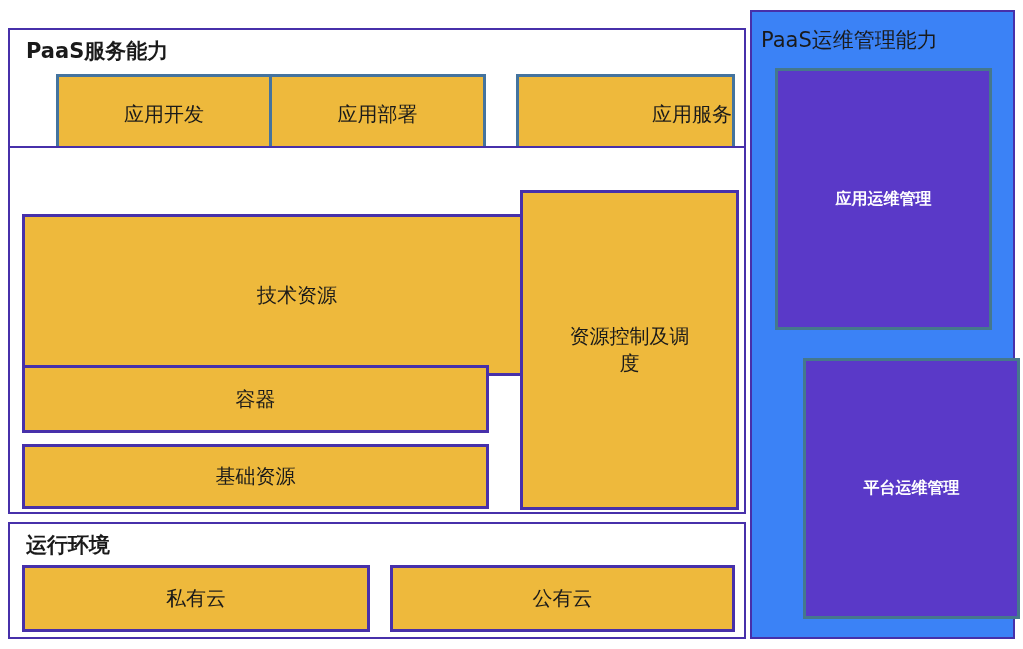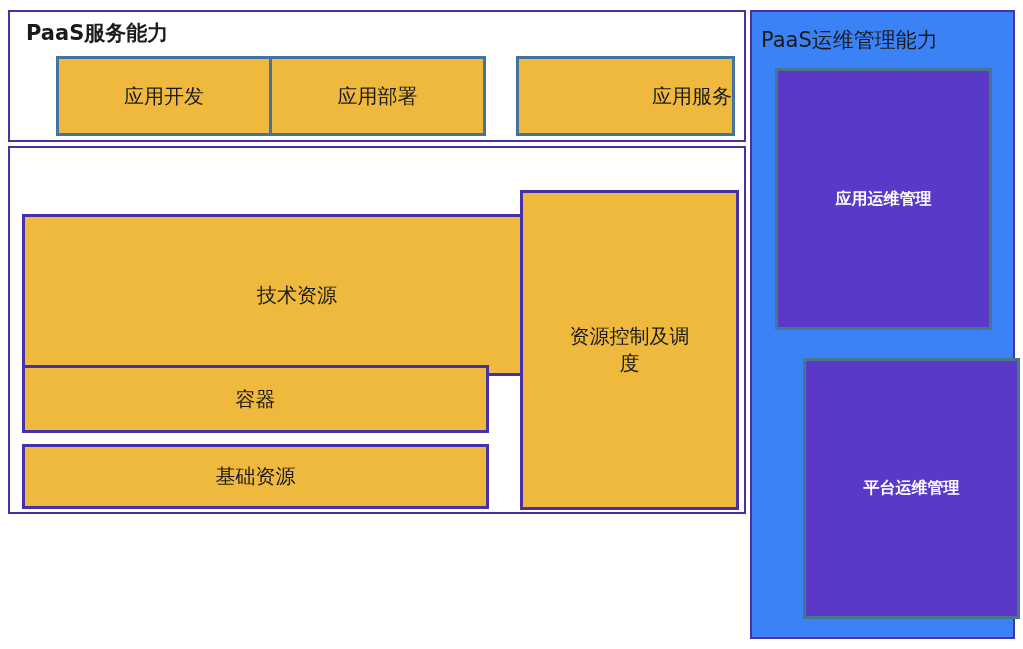--- a/index.html
+++ b/index.html
@@ -19,21 +19,21 @@
     overflow: hidden;
   }
   #stage { position: relative; width: 1023px; height: 649px; background: #ffffff; }
 
   .section {
     position: absolute;
     left: 8px; width: 738px;
     border: 2px solid var(--purple-border, #4730AA);
     background: #ffffff;
   }
-  #sec-service { top: 10px;  height: 132px; }
+  #sec-service { top: 28px;  height: 132px; }
   #sec-tech    { top: 146px; height: 368px; }
   #sec-runtime { top: 522px; height: 117px; }
   #col-ops {
     position: absolute;
     left: 750px; top: 10px; width: 265px; height: 629px;
     border: 2px solid var(--purple-border, #4730AA);
     background: #3b82f6;
   }
 
   .sec-title {
@@ -123,20 +123,29 @@
       <span>容器</span>
     </div>
     <div class="gold-box purpleb" id="box-basicres">
       <span>基础资源</span>
     </div>
     <div class="gold-box purpleb" id="box-ctrl">
       <span class="wrap-narrow">资源控制及调度</span>
     </div>
   </div>
 
+  <div class="section" id="sec-runtime">
+    <div class="sec-title">运行环境</div>
+    <div class="gold-box purpleb" id="box-private">
+      <span>私有云</span>
+    </div>
+    <div class="gold-box purpleb" id="box-public">
+      <span>公有云</span>
+    </div>
+  </div>
 
   <div id="col-ops">
     <div class="sec-title">PaaS运维管理能力</div>
     <div class="purple-box" id="box-appops">
       <span>应用运维管理</span>
     </div>
     <div class="purple-box" id="box-platops">
       <span>平台运维管理</span>
     </div>
   </div>

